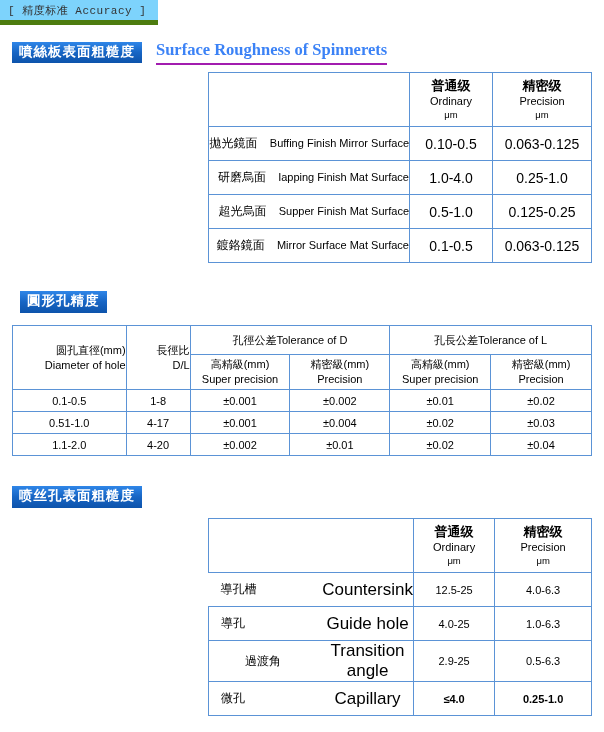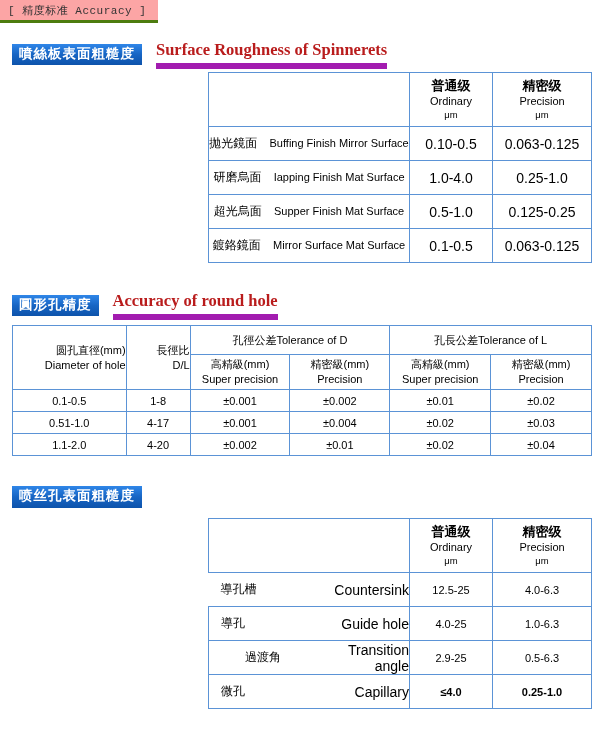--- a/index.html
+++ b/index.html
@@ -16,22 +16,22 @@
     overflow: hidden;
   }
 
   
   .top-banner {
     position: absolute;
     left: 0;
     top: 0;
     width: 158px;
     height: 20px;
-    background: #fca5a5;
-    border-bottom: 3px solid #4d7c0f;
+    background: #7dd3fc;
+    border-bottom: 5px solid #4d7c0f;
     display: flex;
     align-items: center;
   }
   .top-banner .txt {
     font-family: "Liberation Mono", monospace;
     font-size: 11px;
     color: #333333;
     padding-left: 8px;
     letter-spacing: 0.5px;
     white-space: nowrap;
@@ -48,69 +48,69 @@
     background: linear-gradient(to bottom, #2f86e8 0%, #1765c4 50%, #0d53ab 100%);
     color: #ffffff;
     font-size: 13.5px;
     font-weight: bold;
     padding: 3px 7px 4px 7px;
     line-height: 1.1;
     white-space: nowrap;
     letter-spacing: 1px;
   }
   .sec-en {
-    color: #b91c1c;
+    color: #3b82f6;
     font-family: "Liberation Serif", serif;
     font-weight: bold;
     font-size: 16.5px;
     margin-left: 14px;
     white-space: nowrap;
     padding-bottom: 3px;
-    border-bottom: 6px solid #a21caf;
+    border-bottom: 2px solid #a21caf;
   }
 
   
   table {
     border-collapse: collapse;
     position: absolute;
     font-size: 11px;
   }
   table td, table th {
     border: 1px solid #5b93d6;
     padding: 0;
     text-align: center;
     vertical-align: middle;
     font-weight: normal;
   }
 
   
   #t1 { left: 208px; top: 72px; width: 384px; }
   #t1 td { height: 33px; }
   #t1 .hcell { height: 53px; }
-  #t1 .lbl { text-align: center; }
+  #t1 .lbl { text-align: right; }
   #t1 .c-cn { font-size: 12px; }
   #t1 .c-en { font-size: 11px; }
   #t1 .c-val { font-size: 14px; }
   .hd-cn { font-size: 13px; font-weight: bold; line-height: 1.25; }
   .hd-en { font-size: 11px; line-height: 1.3; }
   .hd-unit { font-size: 9.5px; line-height: 1.3; }
 
   
   #t2 { left: 12px; top: 325px; width: 580px; }
   #t2 td { height: 21px; font-size: 11px; }
   #t2 .r1 { height: 34px; text-align: right; }
   #t2 .r2 { height: 34px; }
   #t2 .two-line { line-height: 1.35; }
 
   
   #t3 { left: 208px; top: 518px; width: 384px; }
   #t3 td { height: 33px; }
   #t3 .hcell { height: 53px; }
   #t3 .lbl-cn { text-align: left; padding-left: 12px; font-size: 12px; width: 78px; }
-  #t3 .lbl-en { text-align: right; padding-left: 2px; font-size: 14px; }
+  #t3 .lbl-en { text-align: center; padding-left: 2px; font-size: 17px; }
 
   .nb { border: none !important; margin-top: 12px; }
 </style>
 </head>
 <body>
 
 <div class="top-banner">
   <span class="txt">[ 精度标准  Accuracy  ]</span>
 </div>
 
@@ -166,23 +166,22 @@
       <span class="c-cn">鍍鉻鏡面</span>
       &nbsp;&nbsp;
       <span class="c-en">Mirror Surface Mat Surface</span>
     </td>
     <td class="c-val">0.1-0.5</td>
     <td class="c-val">0.063-0.125</td>
   </tr>
 </tbody>
   </table>
 
-<div class="sec" style="top:291px;">
+<div class="sec" style="top:291px;margin-left:8px;">
   <span class="sec-cn">圓形孔精度</span>
-  <span class="sec-en">Accuracy of round hole</span>
 </div>
 
 <table id="t2">
   <tbody>
       <tr>
     <td class="r1 two-line" rowspan="2" style="width:114px;">
       <div>圆孔直徑(mm)</div>
       <div>Diameter of hole</div>
     </td>
     <td class="r1 two-line" rowspan="2" style="width:64px;">

